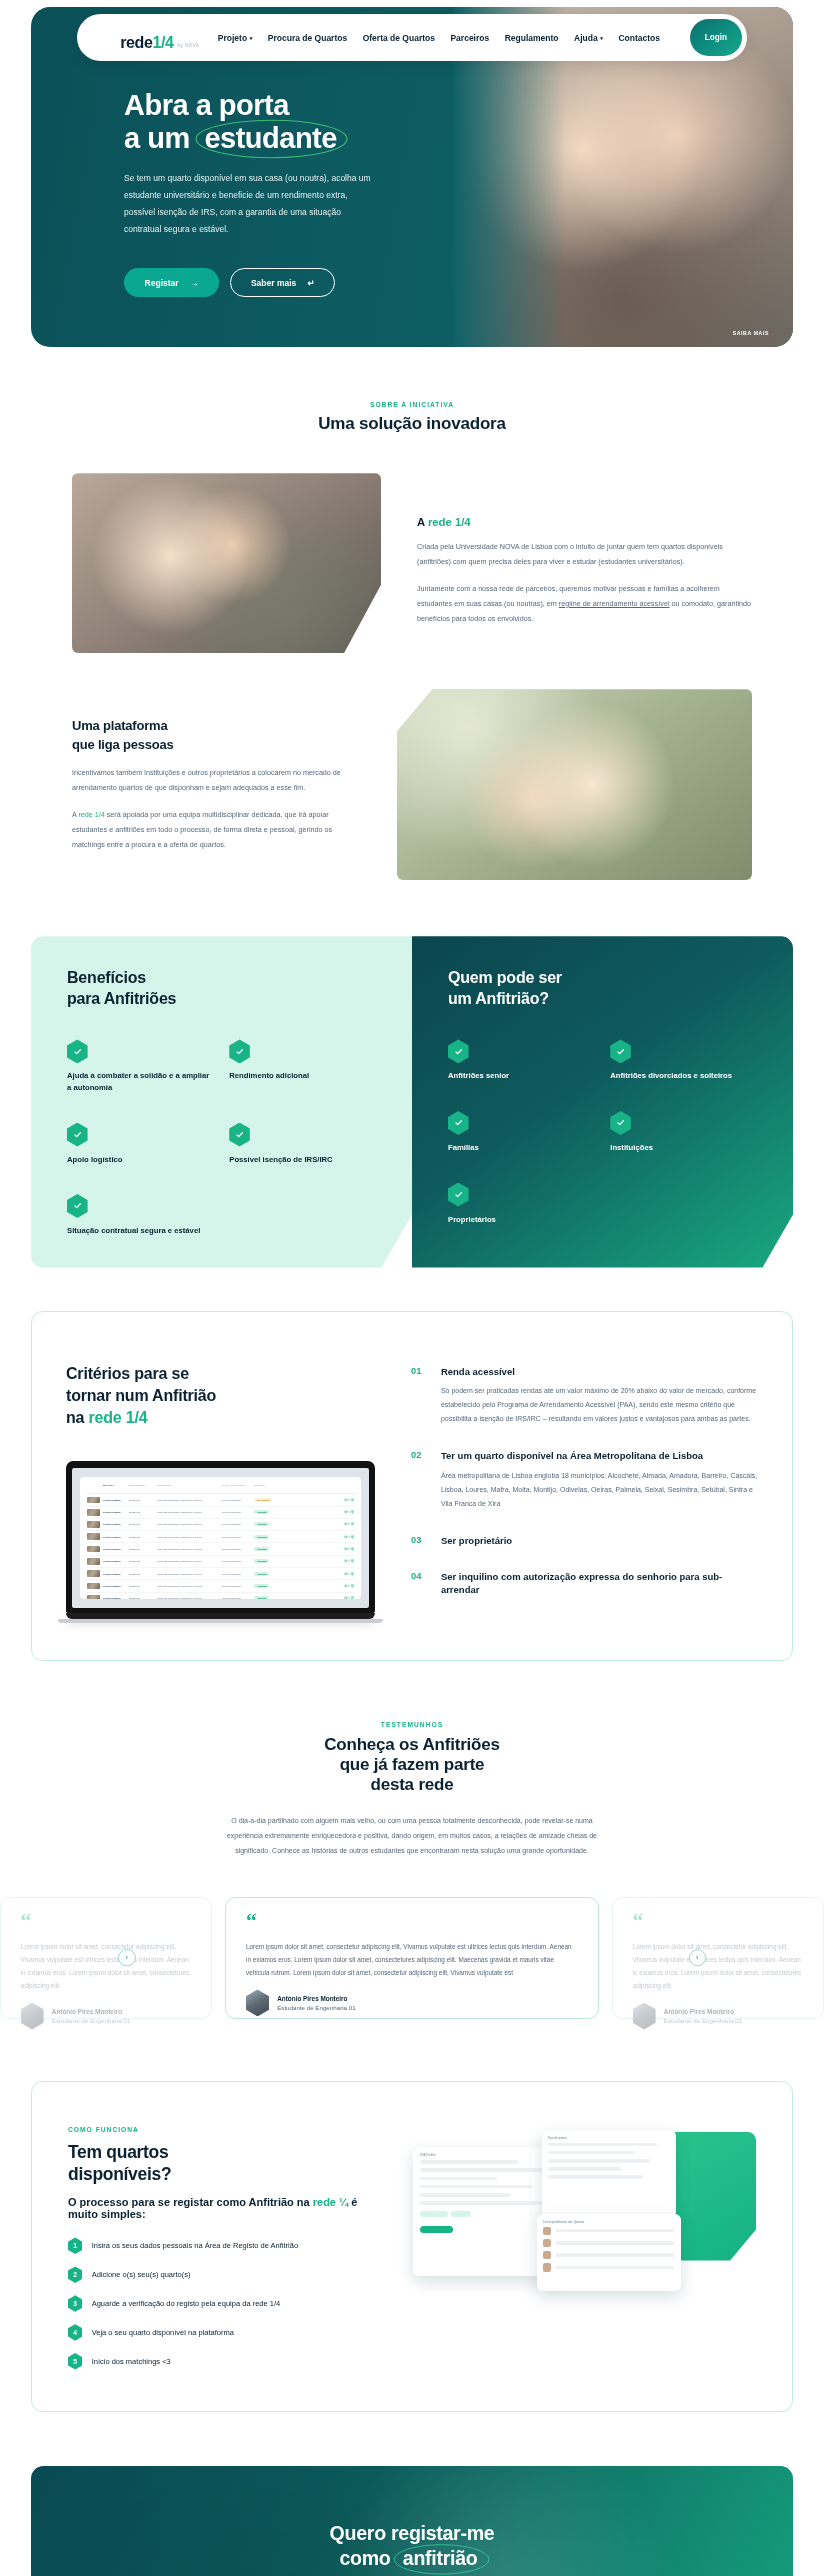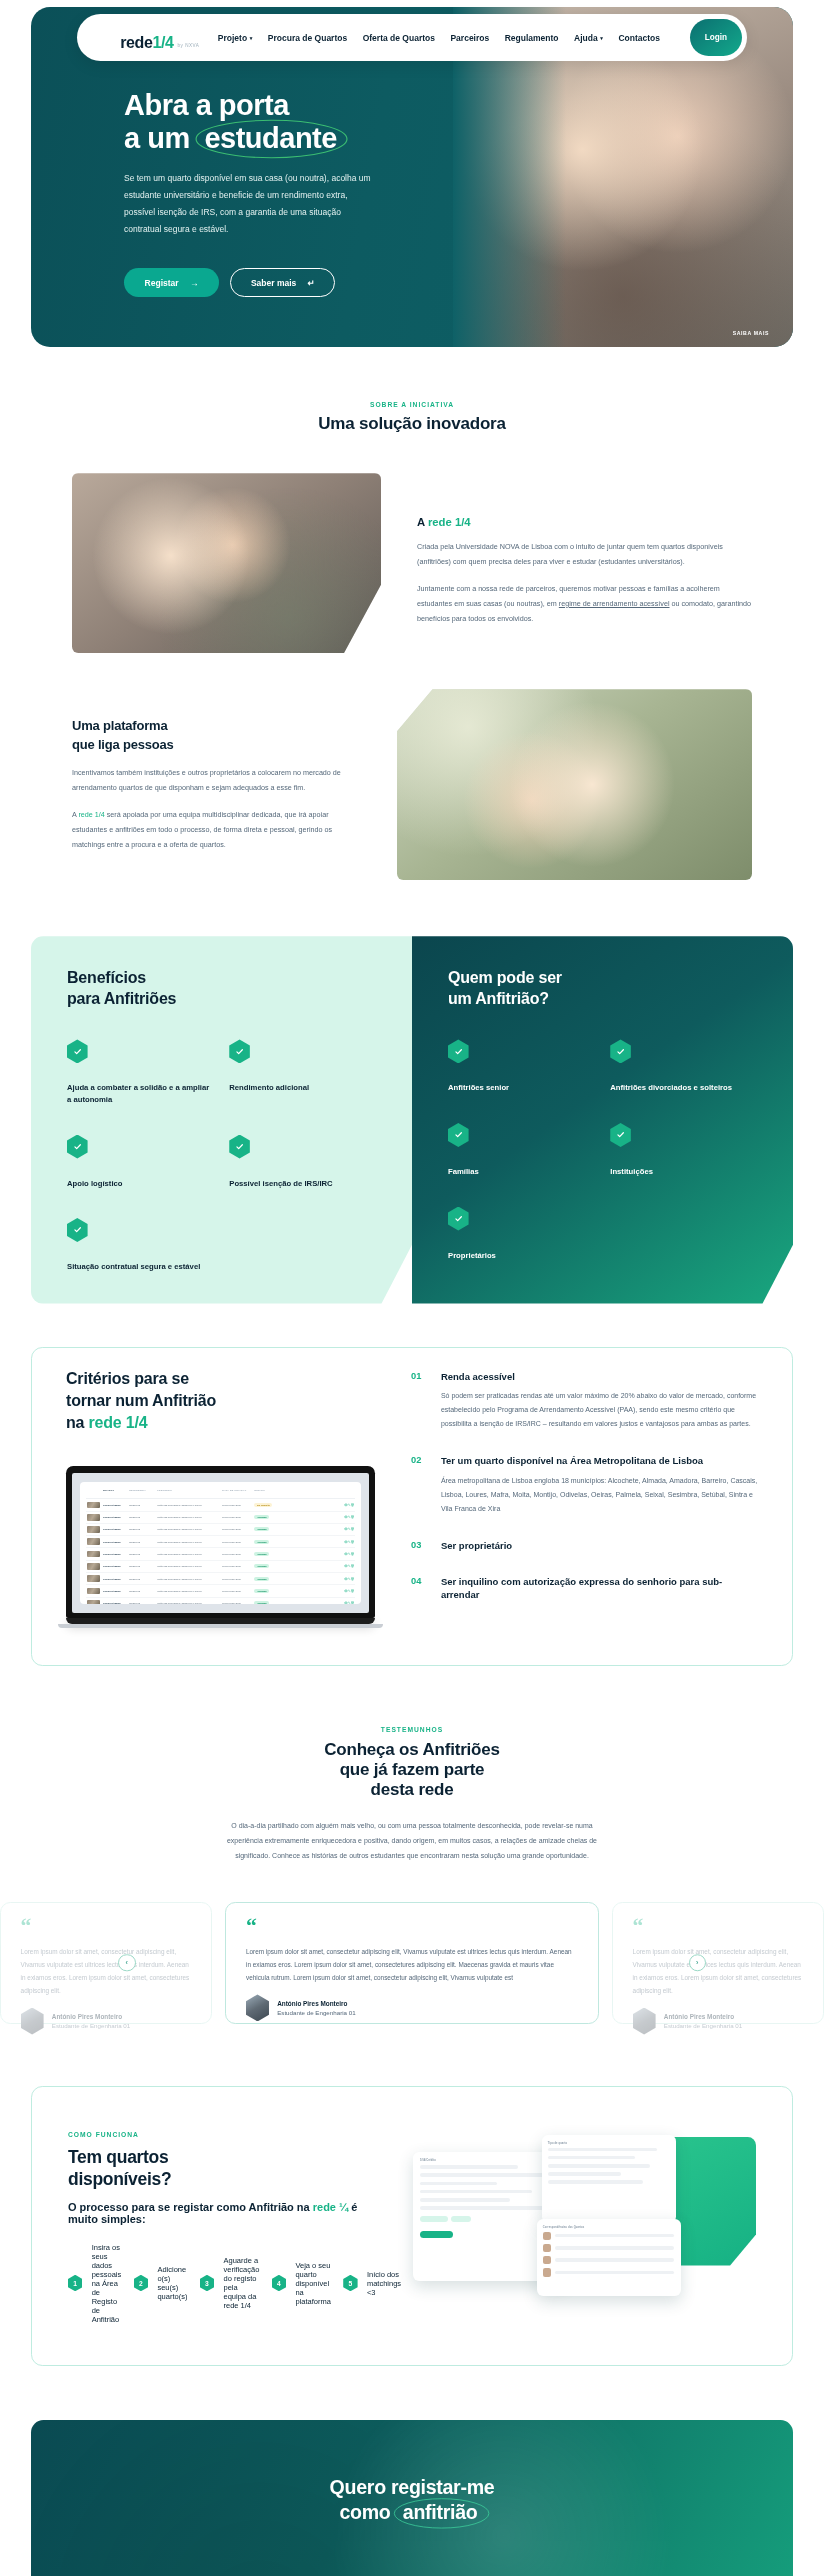--- a/index.html
+++ b/index.html
@@ -98,30 +98,30 @@
   .panels{margin:56px 31px 0 31px;display:flex;gap:0;}
   .panel{width:50%;min-height:319px;padding:31px 36px;position:relative;}
   .panel-left{background:var(--mint-100);border-radius:12.4px 0 0 12.4px;
       clip-path:polygon(0 0,100% 0,100% 84%,92% 100%,0 100%);}
   .panel-right{background:linear-gradient(145deg,#0b464e 0%,#0e5b5d 45%,#19a87f 100%);border-radius:0 12.4px 12.4px 0;
       clip-path:polygon(0 0,100% 0,100% 84%,92% 100%,0 100%);}
   .panel h3{font-size:16px;font-weight:800;line-height:1.32;letter-spacing:-0.2px;}
   .panel-left h3{color:var(--ink);}
   .panel-right h3{color:#fff;}
   .feat-grid{margin-top:30px;display:grid;grid-template-columns:1fr 1fr;row-gap:29px;column-gap:15.5px;}
-  .feat{display:flex;flex-direction:column;gap:19px;}
+  .feat{display:flex;flex-direction:column;gap:7px;}
   .hexchk{width:20.6px;height:24px;clip-path:polygon(50% 0,100% 25%,100% 75%,50% 100%,0 75%,0 25%);
       background:var(--green-500);display:flex;align-items:center;justify-content:center;}
   .hexchk svg{width:9.3px;height:9.3px;}
   .feat-label{font-size:7.7px;font-weight:700;line-height:1.5;}
   .panel-left .feat-label{color:var(--ink);}
   .panel-right .feat-label{color:#fff;}
 
   
-  .criteria{margin:43px 31px 0 31px;border:0.7px solid #bfece0;border-radius:11.3px;display:flex;padding:20px 34px 37px 34px;gap:26px;}
+  .criteria{margin:43px 31px 0 31px;border:0.7px solid #bfece0;border-radius:11.3px;display:flex;padding:51px 34px 37px 34px;gap:26px;}
   .crit-left{width:319px;flex:none;}
   .crit-title{font-size:16px;font-weight:800;line-height:1.38;letter-spacing:-0.2px;}
   .crit-title .accent{color:var(--green-500);}
   .laptop{margin-top:32px;width:309px;}
   .laptop-screen{background:#111;border-radius:7.2px 7.2px 2.1px 2.1px;padding:7.2px 6.2px 5.2px 6.2px;}
   .laptop-inner{background:#dfe4ea;border-radius:2.1px;height:140px;padding:9.3px 8.2px;}
   .mini-table{background:#fff;border-radius:4.1px;height:100%;padding:4.1px 5.2px;overflow:hidden;}
   .mt-head{display:flex;gap:3.1px;font-size:2.3px;color:#98a6b4;font-weight:700;letter-spacing:0.2px;padding:2.1px 1px 3.1px 1px;border-bottom:0.5px solid #eef1f4;}
   .mt-row{display:flex;gap:3.1px;align-items:center;padding:2.3px 1px;border-bottom:0.5px solid #f3f5f7;font-size:2.2px;color:#5a6b7a;}
   .mt-thumb{width:13.4px;height:6.7px;border-radius:1px;flex:none;
@@ -163,21 +163,21 @@
       border:0.7px solid #9ad8c6;background:#fff;display:flex;align-items:center;justify-content:center;
       color:#0f8d73;font-size:7.2px;cursor:pointer;z-index:5;}
   .arrow.left{left:118px;} .arrow.right{right:118px;}
 
   
   .how{margin:54px 31px 0 31px;border:0.7px solid #bfece0;border-radius:11.3px;display:flex;padding:44px 36px 41px 36px;gap:20.6px;}
   .how-left{width:319px;flex:none;}
   .how-title{font-size:17.5px;font-weight:800;line-height:1.3;margin-top:7.2px;letter-spacing:-0.3px;}
   .how-lead{margin-top:10px;font-size:11px;font-weight:700;color:var(--ink);}
   .how-lead .accent{color:var(--green-500);}
-  .steps{margin-top:17.5px;display:flex;gap:12.4px;}
+  .steps{margin-top:17.5px;display:flex;flex-direction:column;gap:12.4px;}
   .step{display:flex;align-items:center;gap:9.3px;}
   .hexnum{width:14.4px;height:16.5px;clip-path:polygon(50% 0,100% 25%,100% 75%,50% 100%,0 75%,0 25%);
       background:var(--green-500);color:#fff;font-size:6.7px;font-weight:800;display:flex;align-items:center;justify-content:center;flex:none;}
   .step-t{font-size:7.5px;color:var(--ink);}
   .how-right{flex:1;position:relative;min-height:175px;}
   .hr-bg{position:absolute;right:0;top:5.2px;width:185px;height:129px;border-radius:8.2px;
       background:linear-gradient(150deg,#2ec98f,#16b184);clip-path:polygon(0 0,100% 0,100% 76%,86% 100%,0 100%);}
   .hr-card{position:absolute;background:#fff;border-radius:6.2px;box-shadow:0 5.2px 15.5px rgba(12,60,70,.16);}
   .hr-card.a{left:5.2px;top:20.6px;width:155px;height:129px;padding:7.2px;}
   .hr-card.b{left:134px;top:4.1px;width:134px;height:88px;padding:6.2px;}

